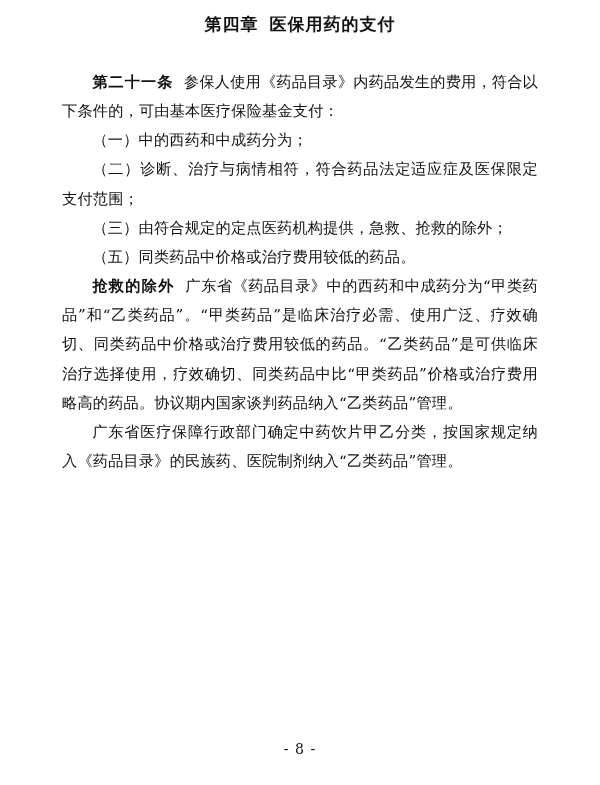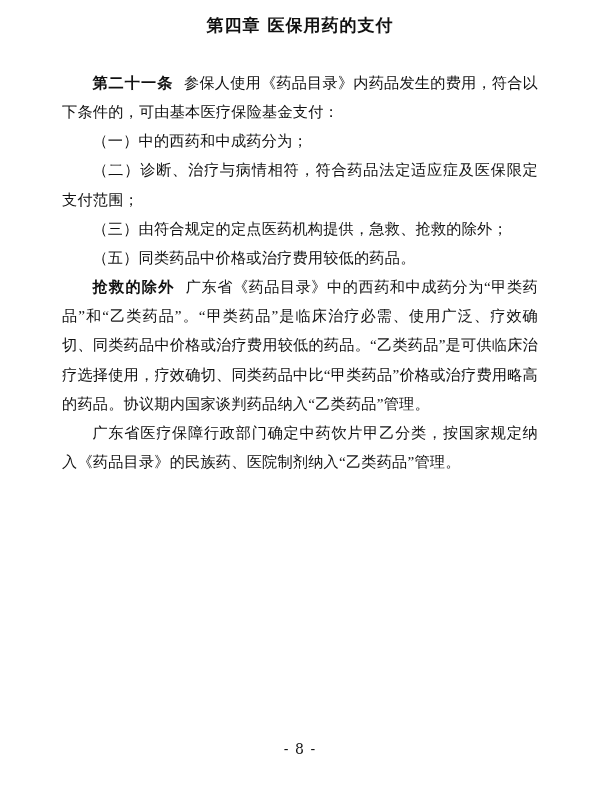--- a/index.html
+++ b/index.html
@@ -22,35 +22,35 @@
     padding: 0 62px;
   }
   .doc-title {
     text-align: center;
     font-size: 17px;
     font-weight: bold;
     letter-spacing: 1px;
     margin-top: 14px;
     margin-bottom: 0;
     line-height: 1.4;
+    font-family: Liberation Mono, monospace;
   }
   .body-block {
     margin-top: 30px;
   }
   p.para {
     font-size: 15.2px;
     line-height: 1.92;
     margin: 0;
     text-align: justify;
     text-justify: inter-ideograph;
     letter-spacing: 0.2px;
   }
   p.indent2 {
     text-indent: 2em;
-    font-family: Liberation Serif, serif;
   }
   .article-label {
     font-weight: bold;
     letter-spacing: 1px;
   }
   .article-gap {
     display: inline-block;
     width: 0.7em;
   }
   .page-number {

